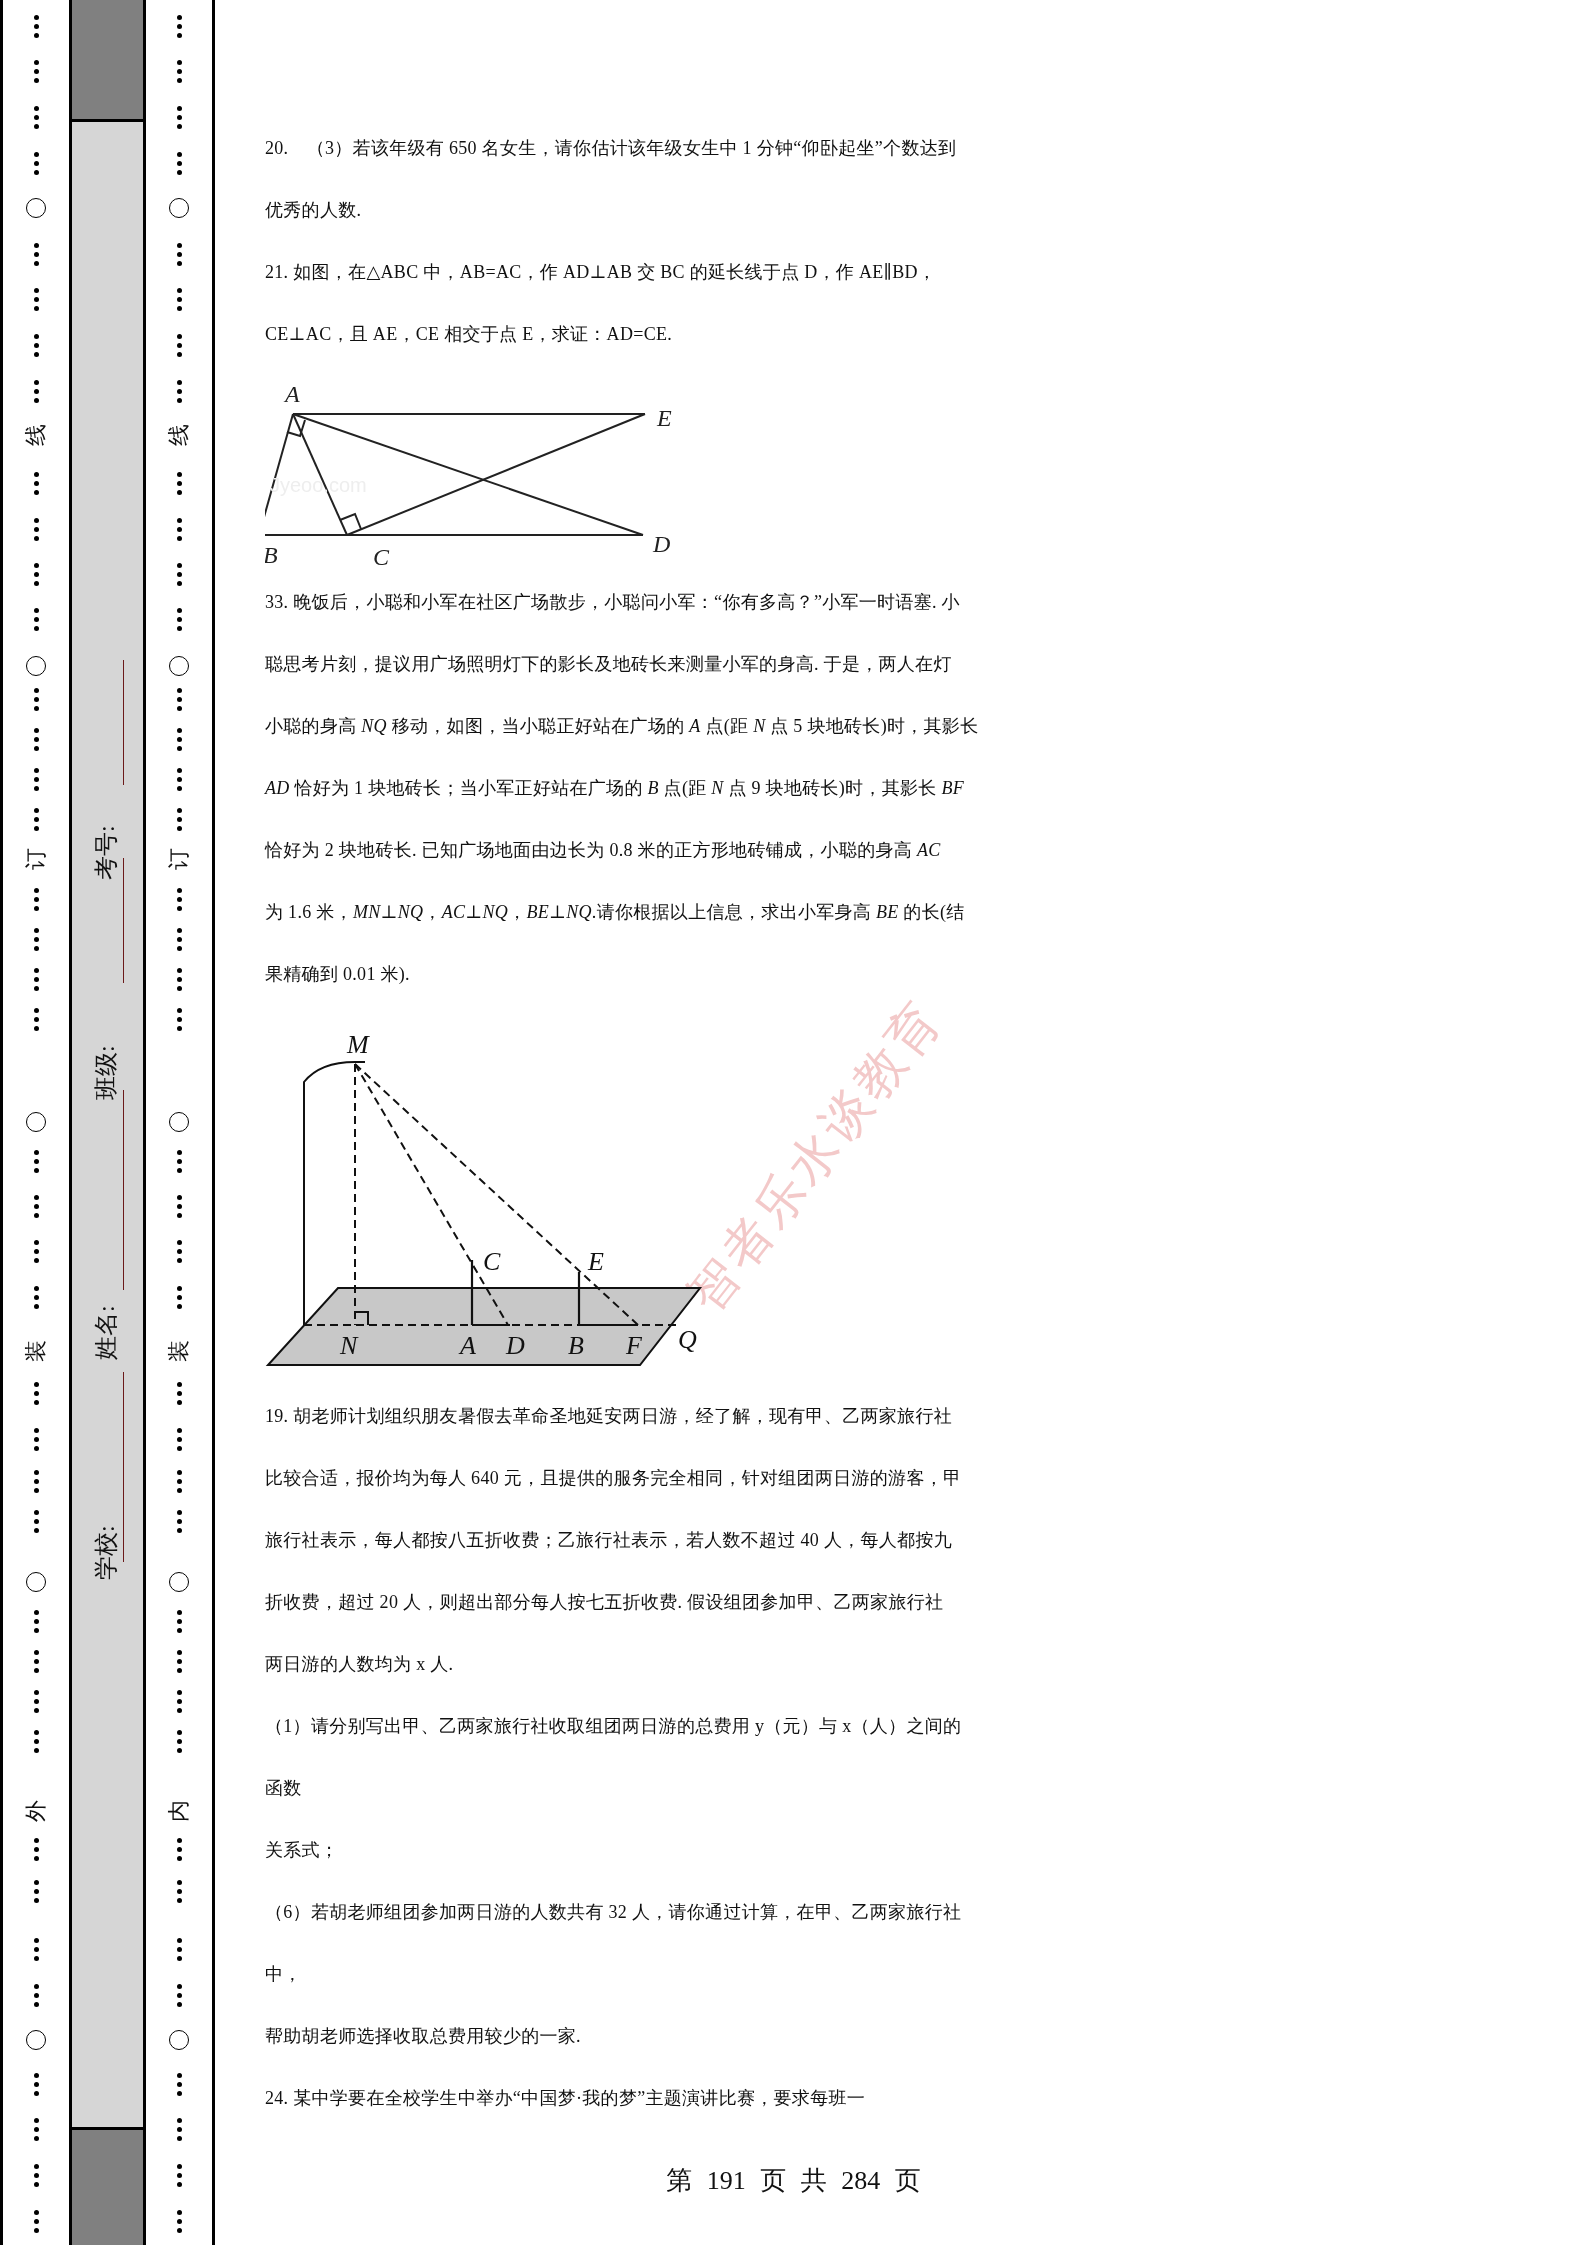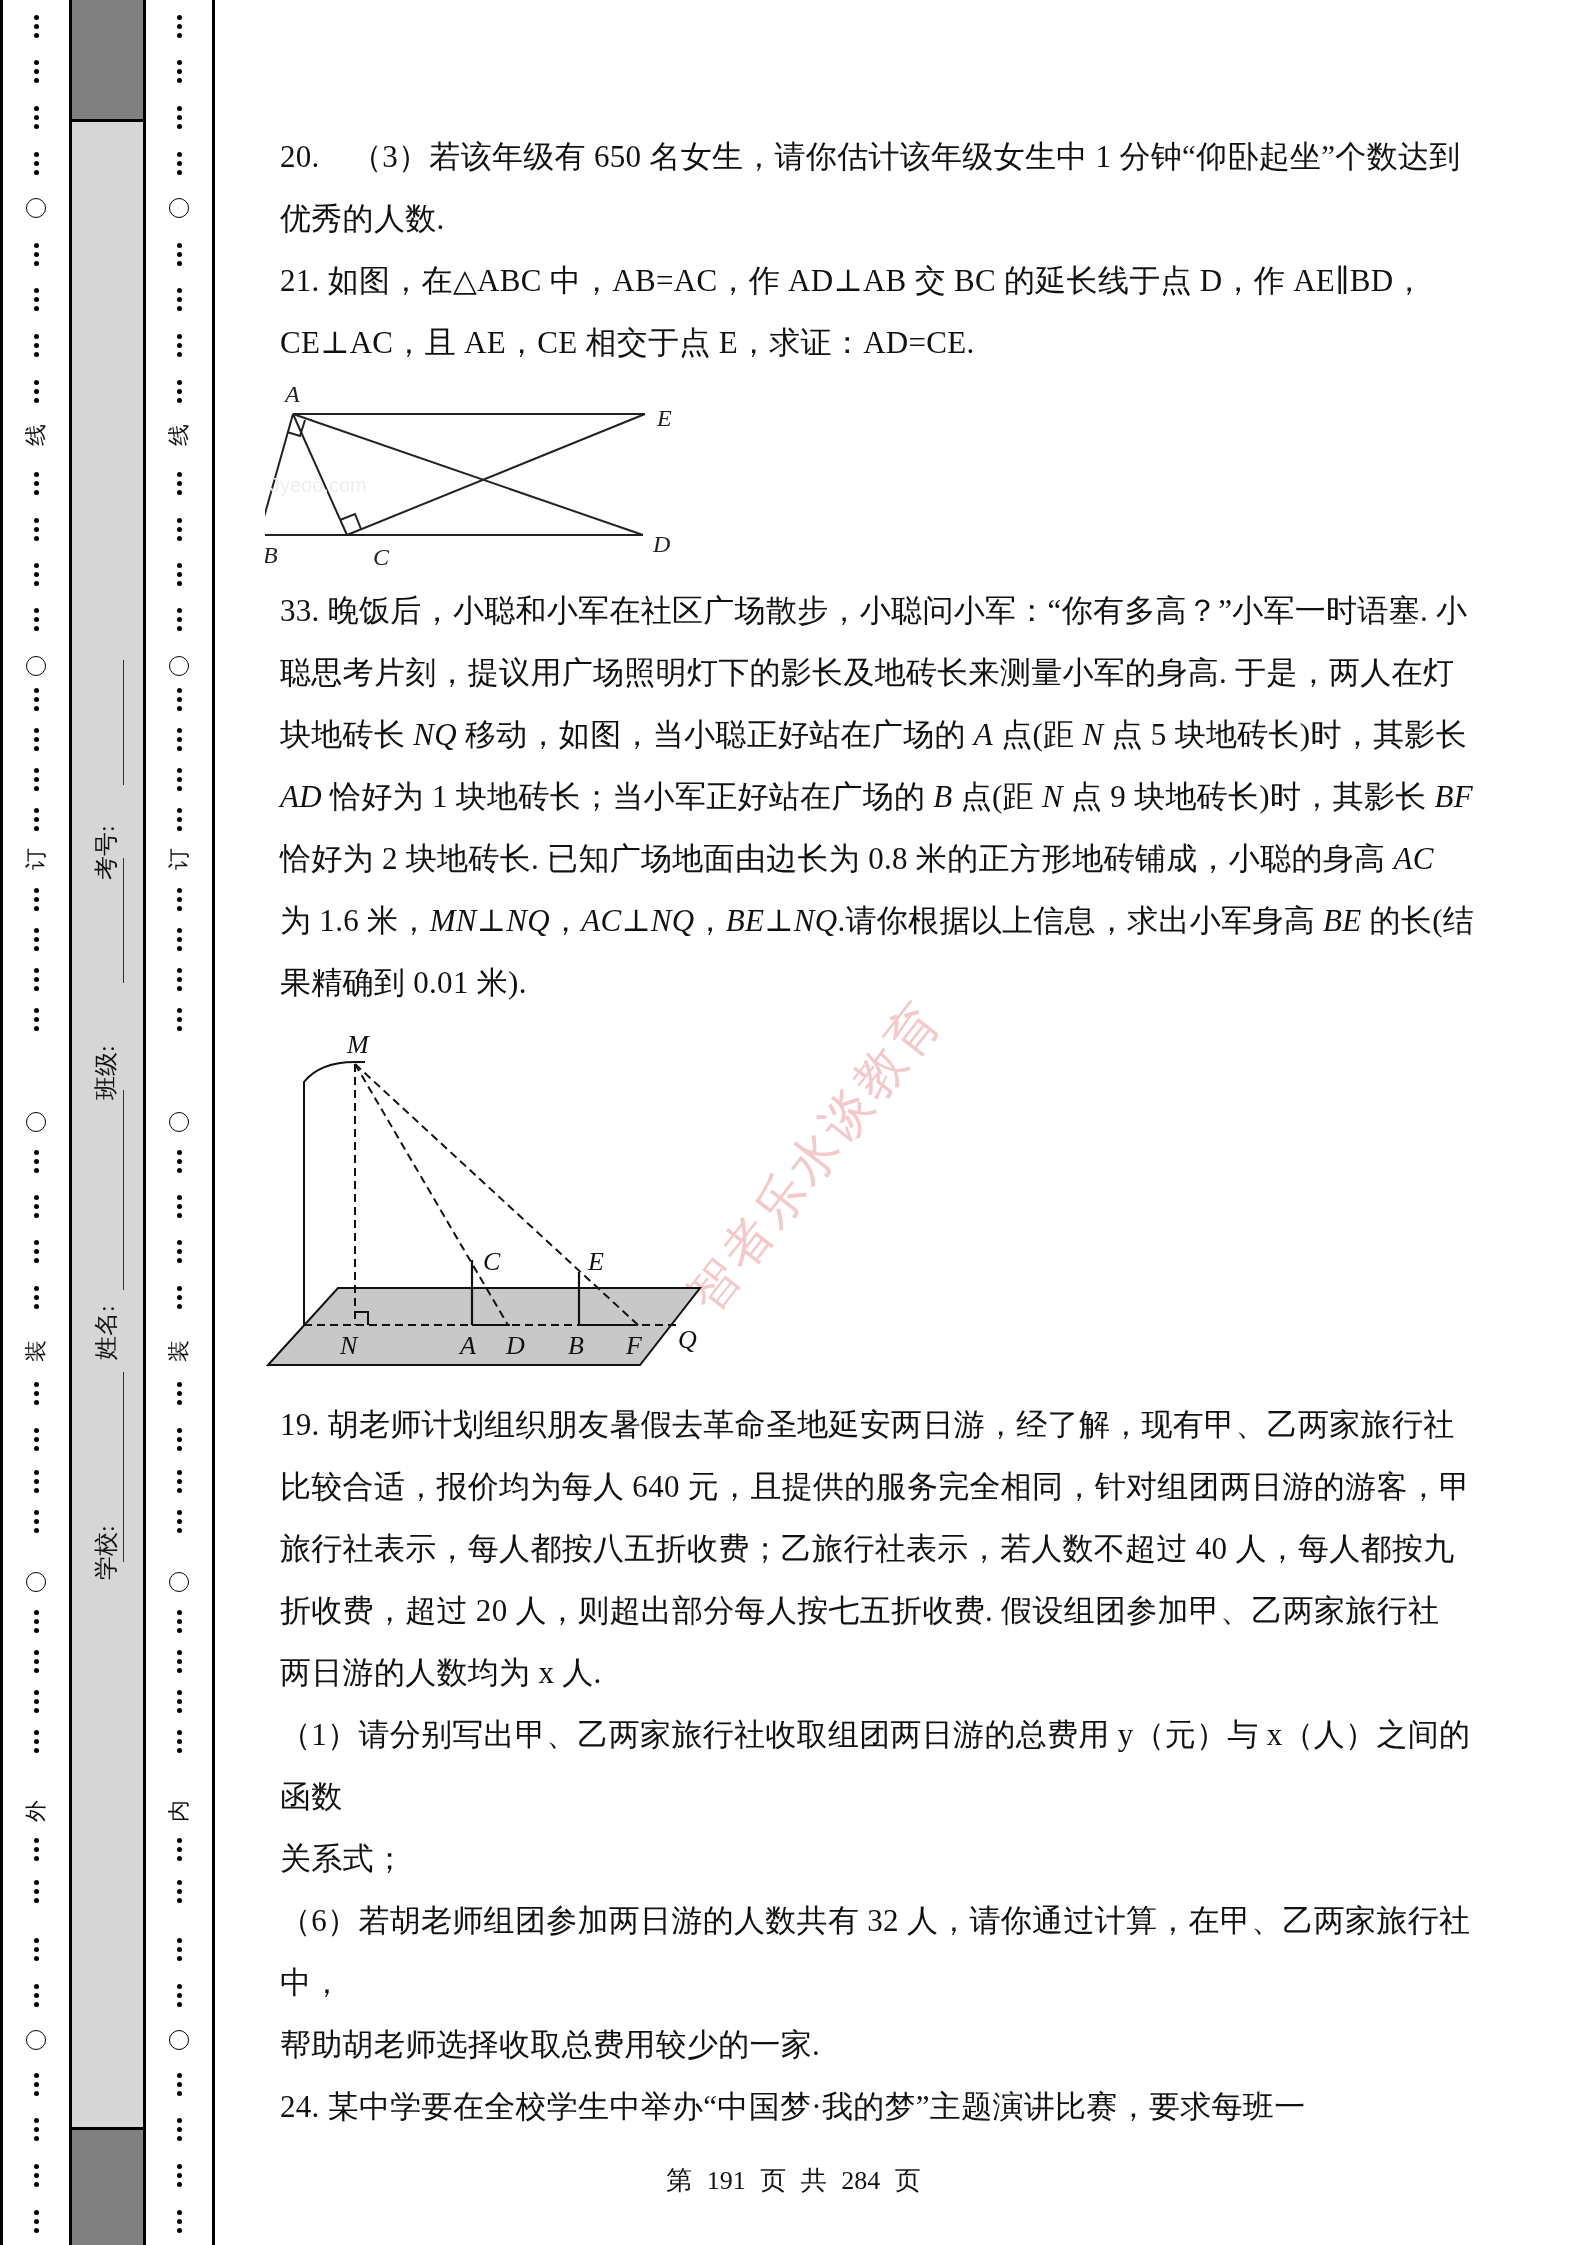--- a/index.html
+++ b/index.html
@@ -22,21 +22,21 @@
   .vchar { position:absolute; left:0; width:100%; text-align:center; font-size:22px;
            transform:rotate(-90deg); line-height:22px; }
 
   .field { position:absolute; left:0; width:71px; }
   .field .label { position:absolute; left:14px; width:40px; font-size:24px; text-align:center;
                   transform:rotate(-90deg); white-space:nowrap; }
   .field-line { position:absolute; left:123px; width:1px; background:#6b1a1a; }
 
   
   .content { position:absolute; left:265px; top:0; width:1060px; }
-  .line { position:absolute; left:15px; font-size:31px; white-space:nowrap; letter-spacing:0.3px; }
+  .line { position:absolute; left:0; font-size:18px; white-space:nowrap; letter-spacing:0.3px; }
   .it { font-style:italic; }
   .footer { position:absolute; top:2163px; left:0; width:1587px; text-align:center; font-size:26px; }
   .footer span { margin:0 4px; }
 
   .figure { position:absolute; }
   .watermark { position:absolute; left:640px; top:1060px; font-size:50px; color:rgba(220,100,100,0.35);
                transform:rotate(-52deg); transform-origin:left top; white-space:nowrap;
                font-family:"DejaVu Sans",sans-serif; letter-spacing:4px; }
 </style>
 </head>
@@ -520,21 +520,21 @@
       <text x="-2" y="183">B</text>
       <text x="108" y="185">C</text>
       <text x="388" y="172">D</text>
     </g>
     <text x="5" y="112" font-family="Liberation Sans, sans-serif" font-size="20" fill="#eee">Jyeoo.com</text>
   </svg>
 
   <div class="line" style="top:590px">33. 晚饭后，小聪和小军在社区广场散步，小聪问小军：“你有多高？”小军一时语塞. 小</div>
   <div class="line" style="top:652px">聪思考片刻，提议用广场照明灯下的影长及地砖长来测量小军的身高. 于是，两人在灯</div>
   <div class="line" style="top:714px">
-    <span>块地砖长 </span><span class="it">NQ</span><span> 移动，如图，当小聪正好站在广场的 </span><span class="it">A</span><span> 点(距 </span><span class="it">N</span><span> 点 5 块地砖长)时，其影长</span>
+    <span>小聪的身高 </span><span class="it">NQ</span><span> 移动，如图，当小聪正好站在广场的 </span><span class="it">A</span><span> 点(距 </span><span class="it">N</span><span> 点 5 块地砖长)时，其影长</span>
   </div>
   <div class="line" style="top:776px">
     <span class="it">AD</span><span> 恰好为 1 块地砖长；当小军正好站在广场的 </span><span class="it">B</span><span> 点(距 </span><span class="it">N</span><span> 点 9 块地砖长)时，其影长 </span><span class="it">BF</span>
   </div>
   <div class="line" style="top:838px">
     <span>恰好为 2 块地砖长. 已知广场地面由边长为 0.8 米的正方形地砖铺成，小聪的身高 </span><span class="it">AC</span>
   </div>
   <div class="line" style="top:900px">
     <span>为 1.6 米，</span><span class="it">MN⊥NQ</span><span>，</span><span class="it">AC⊥NQ</span><span>，</span><span class="it">BE⊥NQ</span><span>.请你根据以上信息，求出小军身高 </span><span class="it">BE</span><span> 的长(结</span>
   </div>

